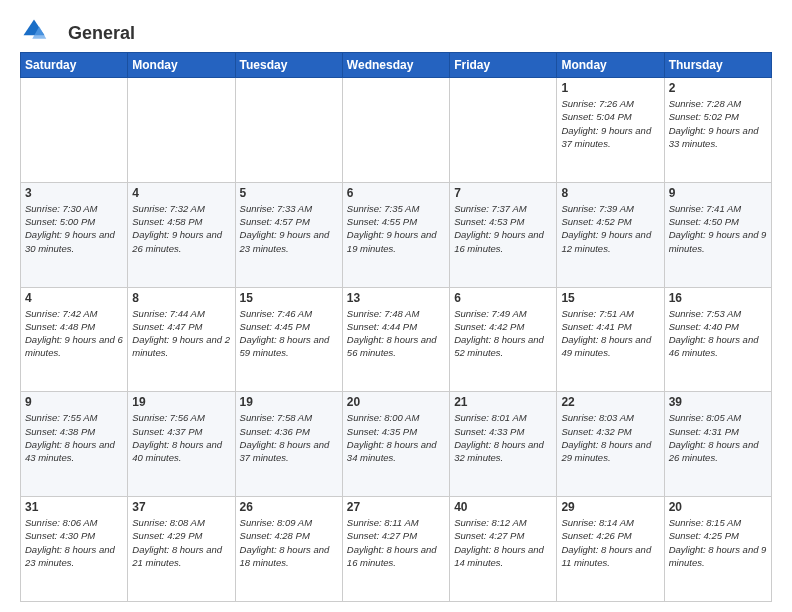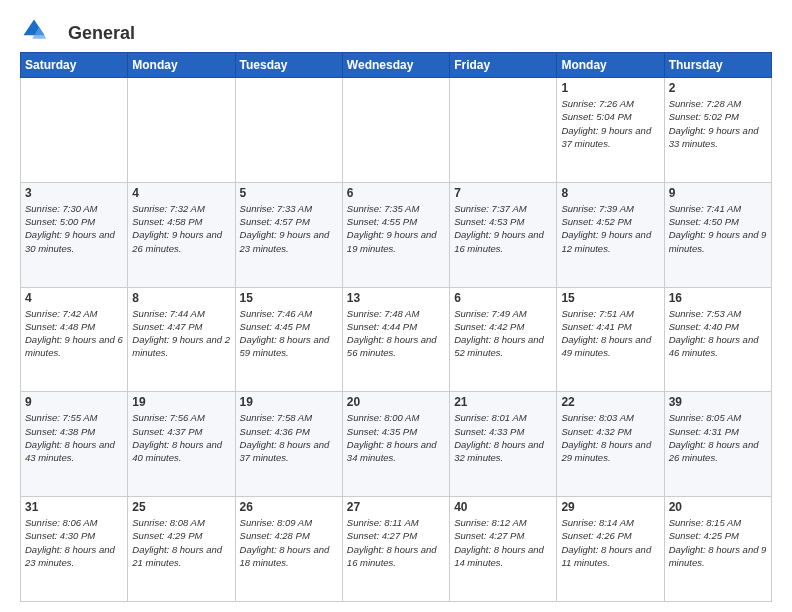--- a/index.html
+++ b/index.html
@@ -235,21 +235,21 @@
             <span class="day-number">39</span>
             <div class="day-info">Sunrise: 8:05 AM<br>Sunset: 4:31 PM<br>Daylight: 8 hours and 26 minutes.</div>
           </td>
         </tr>
         <tr>
           <td>
             <span class="day-number">31</span>
             <div class="day-info">Sunrise: 8:06 AM<br>Sunset: 4:30 PM<br>Daylight: 8 hours and 23 minutes.</div>
           </td>
           <td>
-            <span class="day-number">25</span>
+            <span class="day-number">37</span>
             <div class="day-info">Sunrise: 8:08 AM<br>Sunset: 4:29 PM<br>Daylight: 8 hours and 21 minutes.</div>
           </td>
           <td>
             <span class="day-number">26</span>
             <div class="day-info">Sunrise: 8:09 AM<br>Sunset: 4:28 PM<br>Daylight: 8 hours and 18 minutes.</div>
           </td>
           <td>
             <span class="day-number">27</span>
             <div class="day-info">Sunrise: 8:11 AM<br>Sunset: 4:27 PM<br>Daylight: 8 hours and 16 minutes.</div>
           </td>

